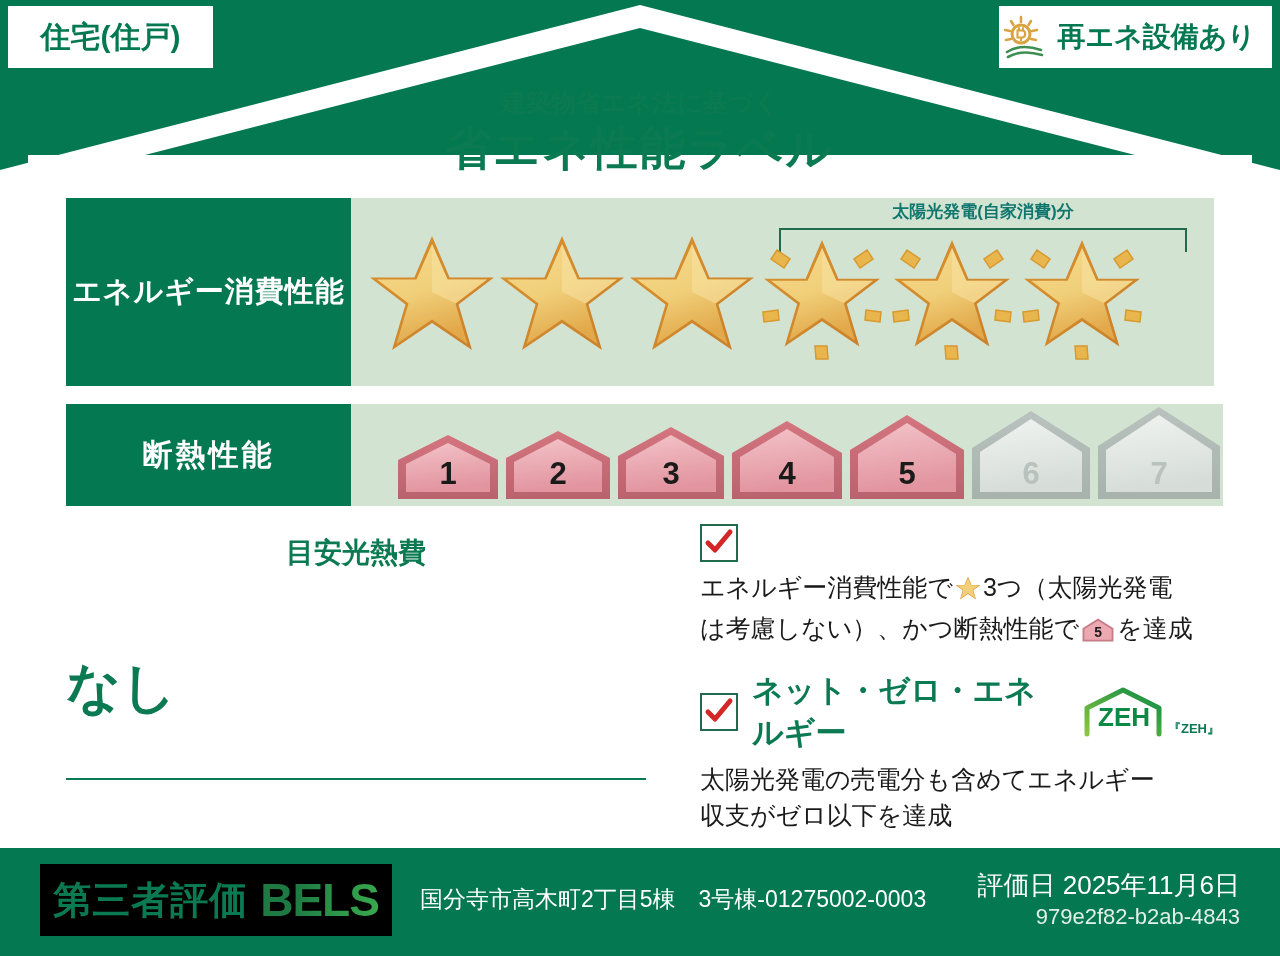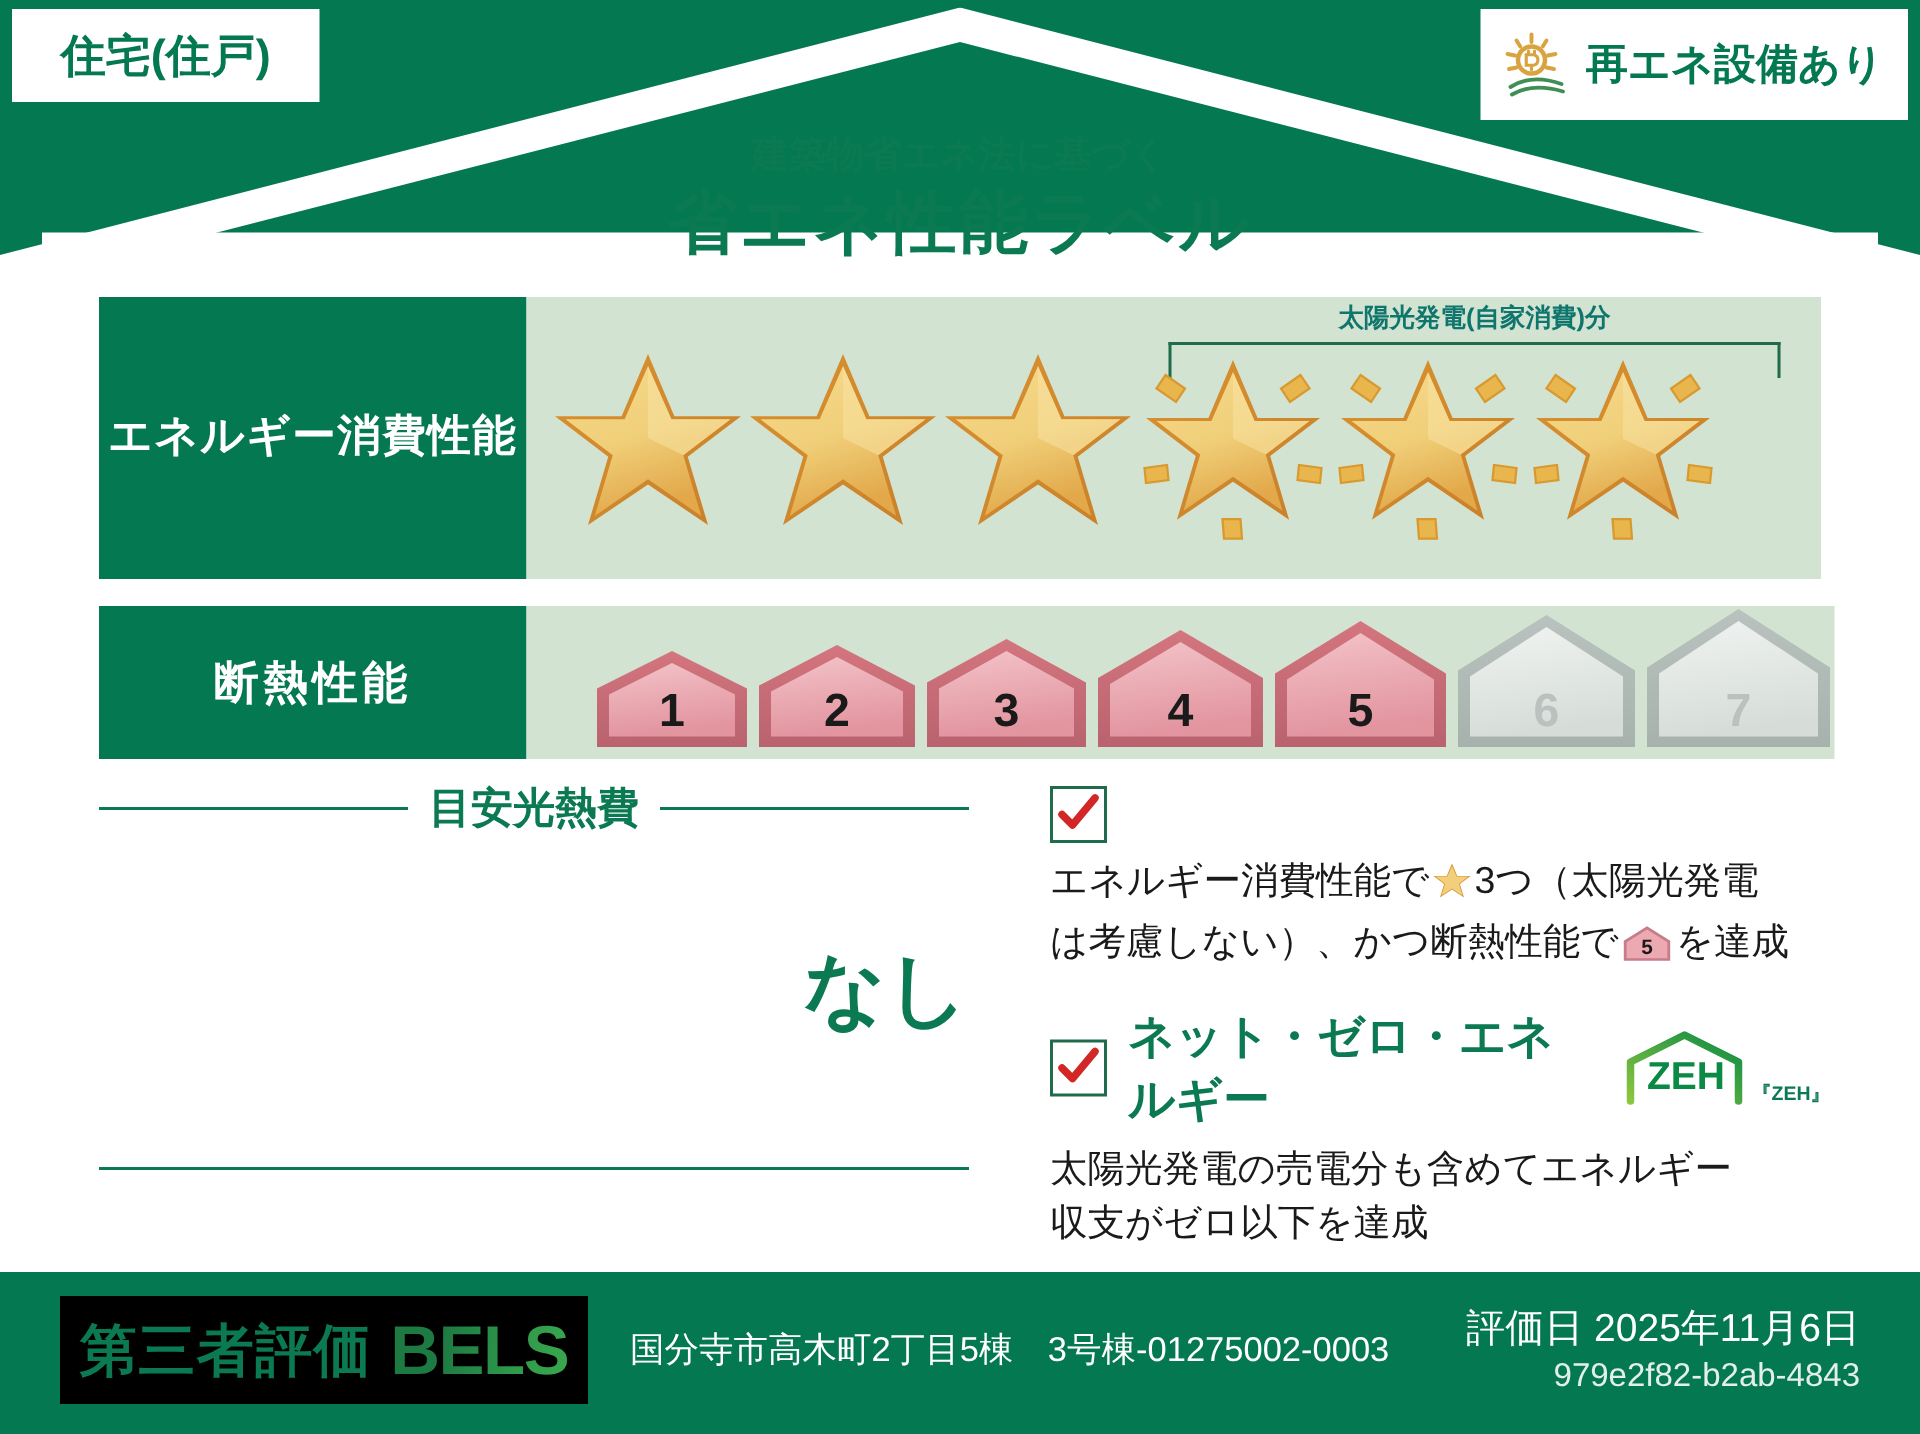--- a/index.html
+++ b/index.html
@@ -53,21 +53,21 @@
     display:flex; align-items:center; justify-content:center;
     z-index:40;
   }
   .badge-housing span {
     color:#047851; font-size:30px; font-weight:bold; letter-spacing:0px;
   }
 
   
   .badge-renew {
     position:absolute; right:8px; top:6px;
-    height:74px; padding:0 16px 0 14px;
+    height:62px; padding:0 16px 0 2px;
     background:#fff;
     display:flex; align-items:center; gap:10px;
     z-index:40;
   }
   .badge-renew .renew-label {
     color:#047851; font-size:28px; font-weight:bold;
   }
   .solar-icon { width:46px; height:46px; display:block; }
 
   
@@ -143,25 +143,25 @@
   }
   .house.off .hnum { color:#b9c2be; }
 
   
   .lower-left {
     position:absolute; left:66px; top:520px;
     width:580px; height:290px;
   }
   .cost-head {
     display:flex; align-items:center; gap:14px;
-    color:#0b7a52; font-size:28px; font-weight:bold;
+    color:#0b7a52; font-size:28px; font-weight:bold;flex-direction:column;
   }
   .cost-head .rule { flex:1; height:2px; background:#0b7a52; }
   .cost-value {
-    margin-top:66px; text-align:right;
+    margin-top:66px; text-align:left;
     color:#0b7a52; font-size:54px; font-weight:bold;
   }
   .cost-bottom-rule {
     position:absolute; left:0; right:0; bottom:30px;
     height:2px; background:#0b7a52;
   }
 
   .lower-right {
     position:absolute; left:700px; top:524px; right:60px;
   }

